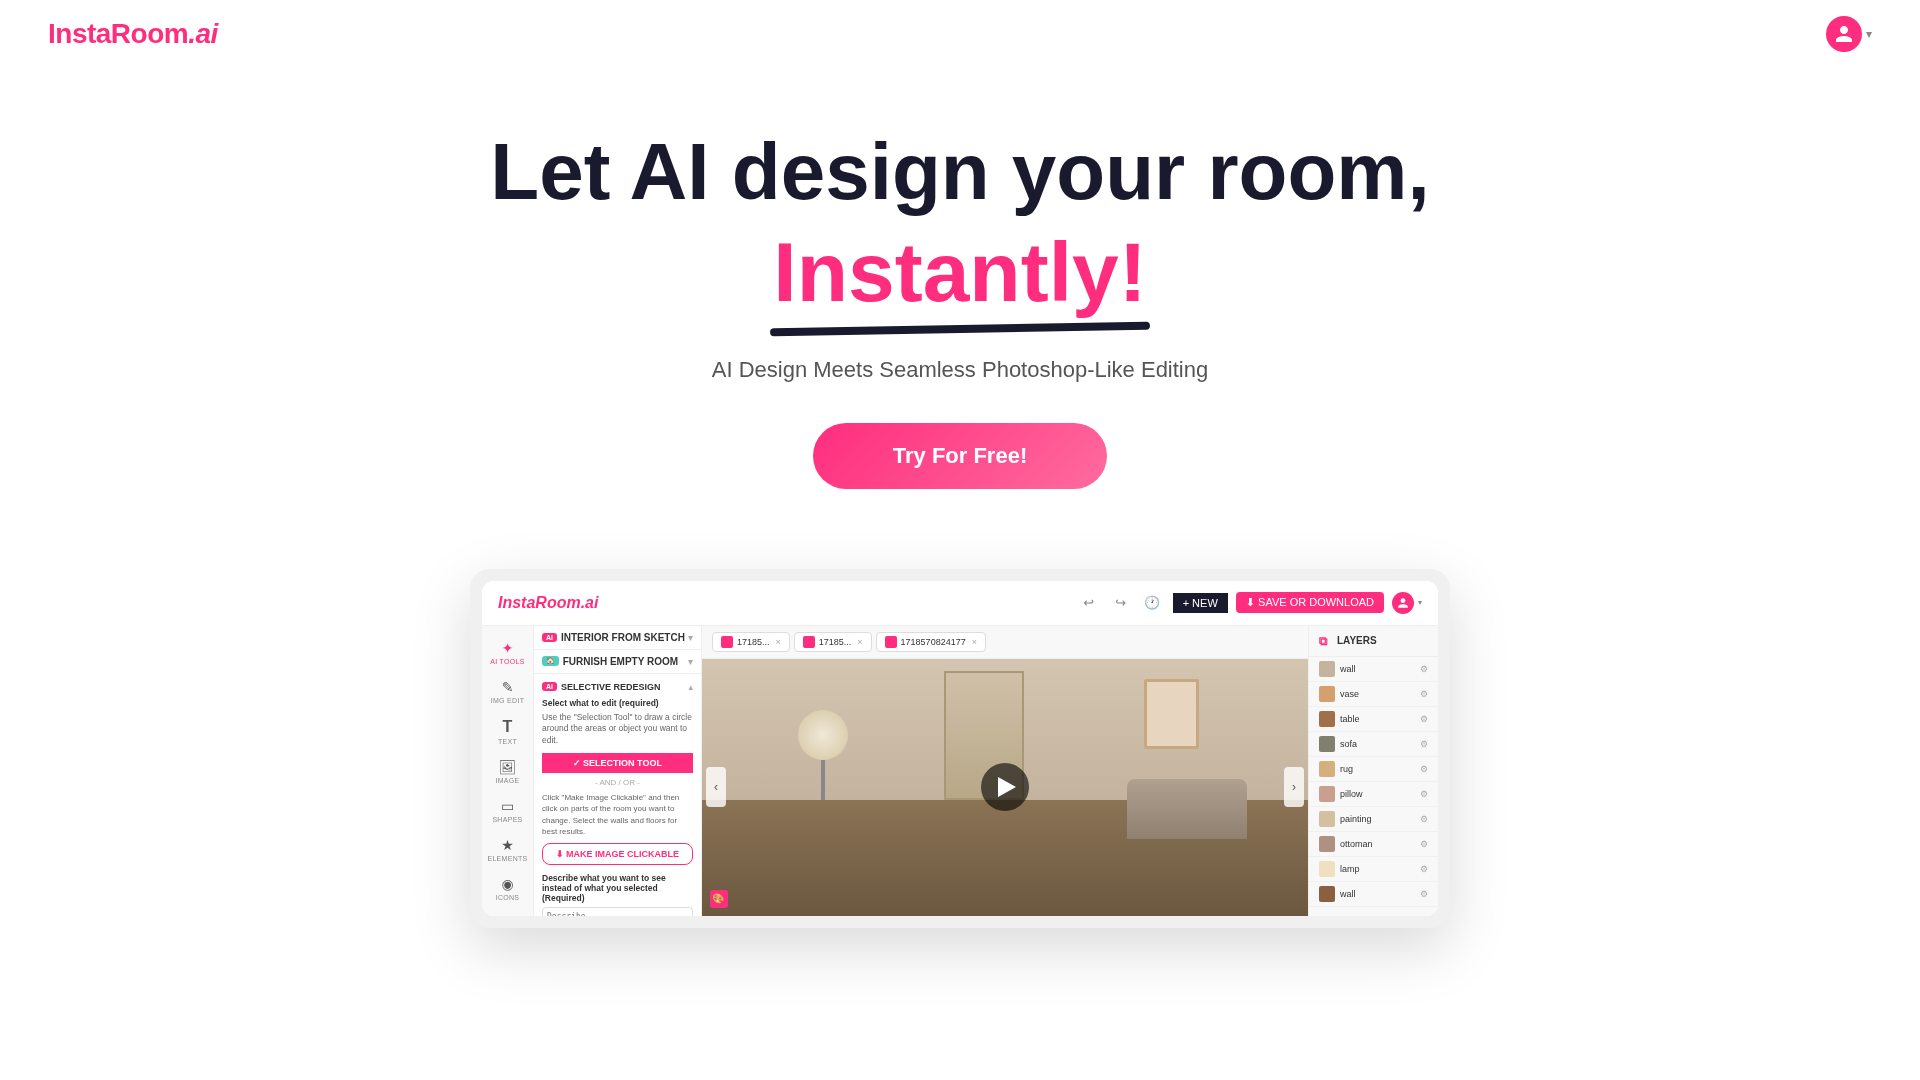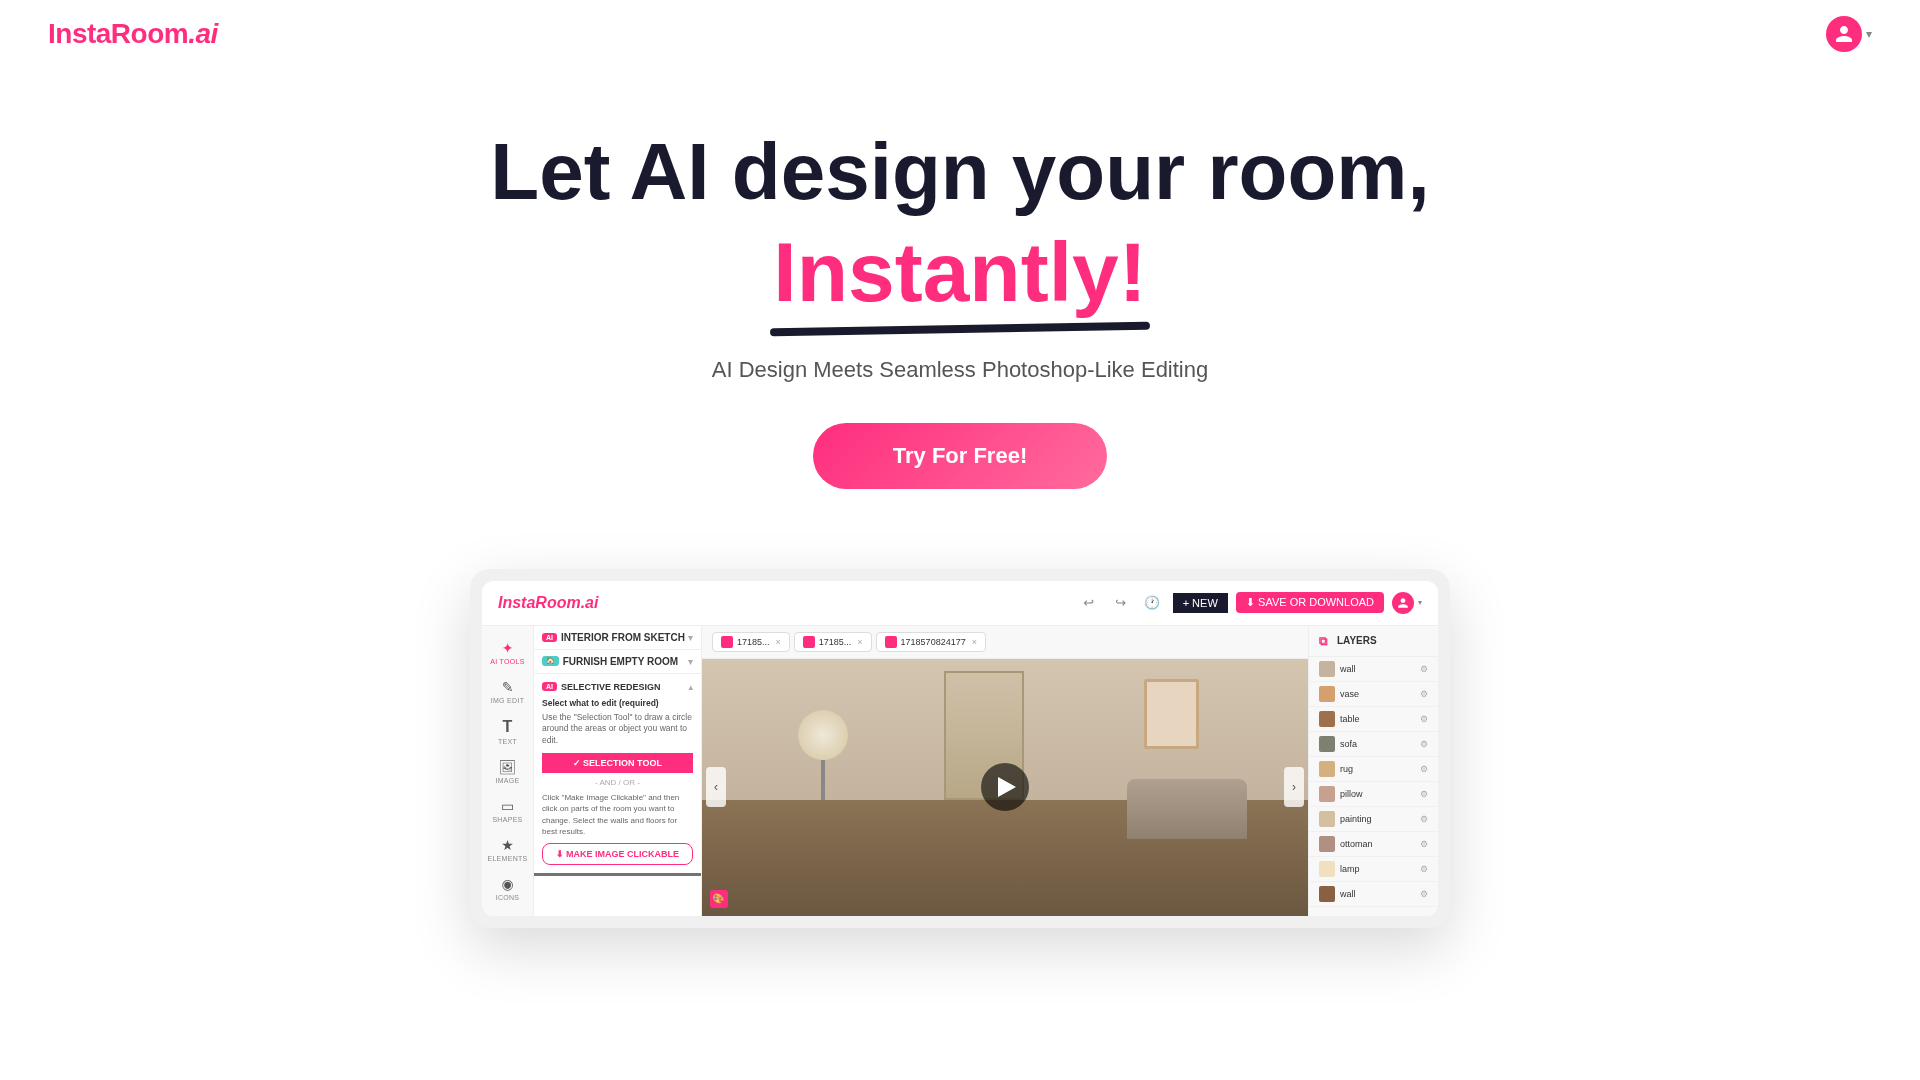--- a/index.html
+++ b/index.html
@@ -706,20 +706,24 @@
               <div class="panel-desc">Use the "Selection Tool" to draw a circle around the areas or object you want to edit.</div>
 
               <div class="panel-btn-pink">✓ SELECTION TOOL</div>
 
               <div class="panel-or">- AND / OR -</div>
 
               <div class="panel-clickable-desc">Click "Make Image Clickable" and then click on parts of the room you want to change. Select the walls and floors for best results.</div>
 
               <div class="panel-btn-outline-pink">⬇ MAKE IMAGE CLICKABLE</div>
 
+              <div style="margin-top:8px;">
+                <div class="panel-field-label">Describe what you want to see instead of what you selected (Required)</div>
+                <textarea class="panel-textarea" placeholder="Describe..." style=""></textarea>
+              </div>
             </div>
           </div>
 
           <div style="flex:1; display:flex; flex-direction:column;">
 
             <div class="app-tabs">
               <div class="app-tab">
                 <div class="app-tab-icon"></div>
                 <span>17185...</span>
                 <span class="tab-close">×</span>

